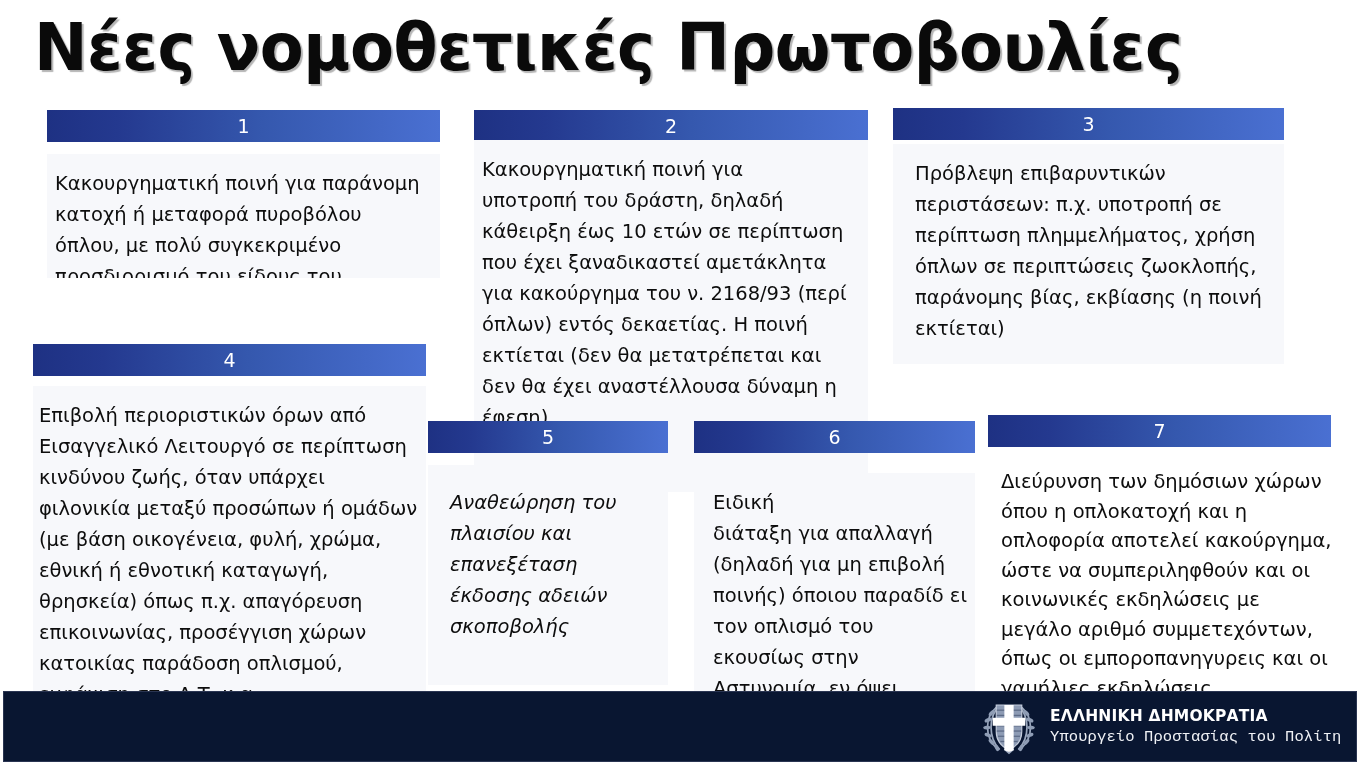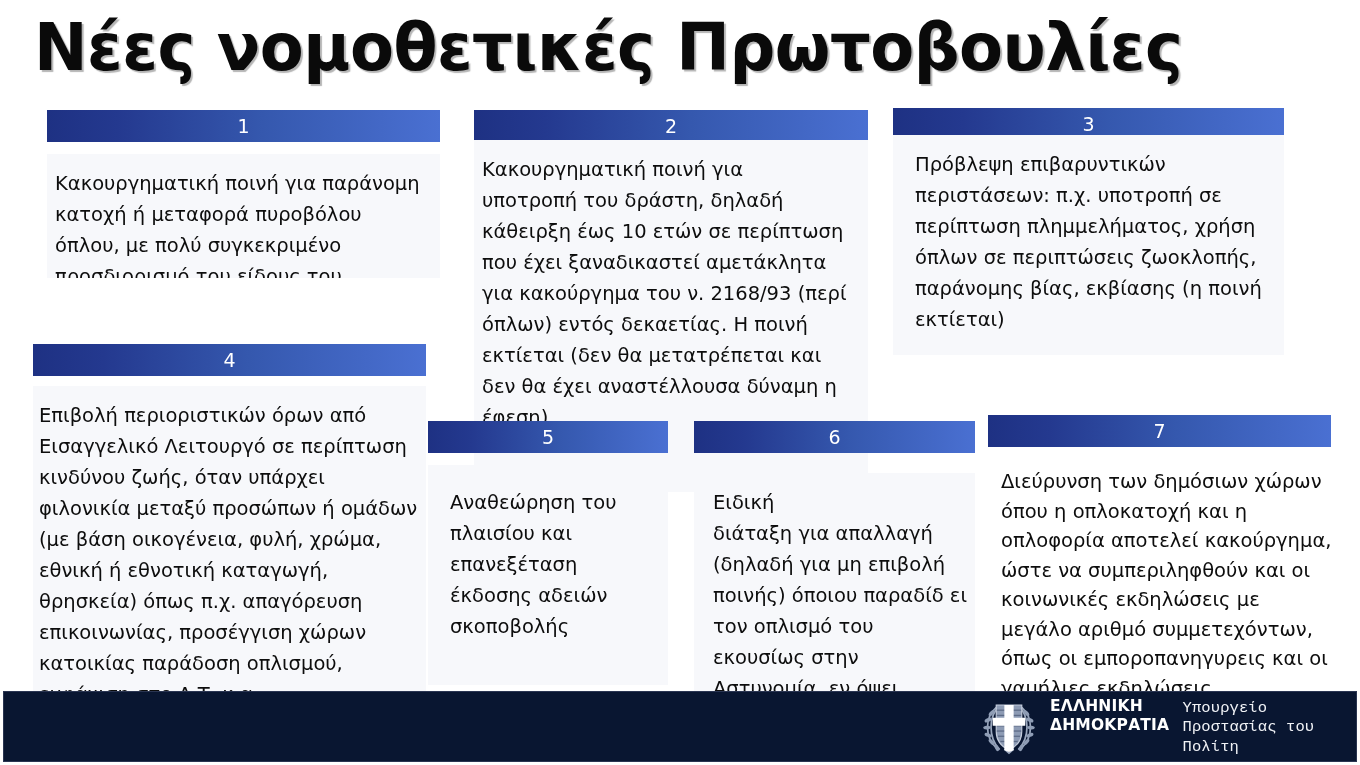--- a/index.html
+++ b/index.html
@@ -72,27 +72,27 @@
   }
 
   
   #card-1 { left: 47px;  top: 110px; width: 393px; }
   #card-1 .card-body { top: 44px; width: 393px; height: 124px; padding: 14px 8px 0 8px; }
 
   #card-2 { left: 474px; top: 110px; width: 394px; }
   #card-2 .card-body { top: 30px; width: 394px; height: 352px; padding: 14px 8px 0 8px; }
 
   #card-3 { left: 893px; top: 108px; width: 391px; }
-  #card-3 .card-body { top: 27px; width: 391px; height: 220px; padding: 14px 22px 0 22px; }
+  #card-3 .card-body { top: 36px; width: 391px; height: 220px; padding: 14px 22px 0 22px; }
 
   #card-4 { left: 33px;  top: 344px; width: 393px; }
   #card-4 .card-body { top: 42px; width: 393px; height: 305px; padding: 14px 6px 0 6px; }
 
   #card-5 { left: 428px; top: 421px; width: 240px; }
-  #card-5 .card-body { top: 44px; width: 240px; height: 220px; padding: 22px 8px 0 22px; }
+  #card-5 .card-body { top: 44px; width: 240px; height: 220px; padding: 22px 8px 0 22px; font-style: italic; }
 
   #card-6 { left: 694px; top: 421px; width: 281px; }
   #card-6 .card-body { top: 52px; width: 281px; height: 225px; padding: 14px 8px 0 19px; }
 
   #card-7 { left: 988px; top: 415px; width: 343px; }
   #card-7 .card-body {
     top: 42px; width: 352px; height: 240px;
     padding: 10px 4px 0 13px;
     background: transparent;
     line-height: 29.5px;
@@ -119,21 +119,21 @@
     align-items: center;
     gap: 12px;
   }
   .emblem {
     width: 58px;
     height: 58px;
     flex: 0 0 58px;
   }
   .footer-text {
     display: flex;
-    flex-direction: row;
+    flex-direction: column;
     justify-content: center;
     line-height: 1.25;
   }
   .footer-line1 {
     font-family: "DejaVu Sans", sans-serif;
     font-weight: bold;
     font-size: 15.5px;
     color: #ffffff;
     letter-spacing: 0.2px;
   }

